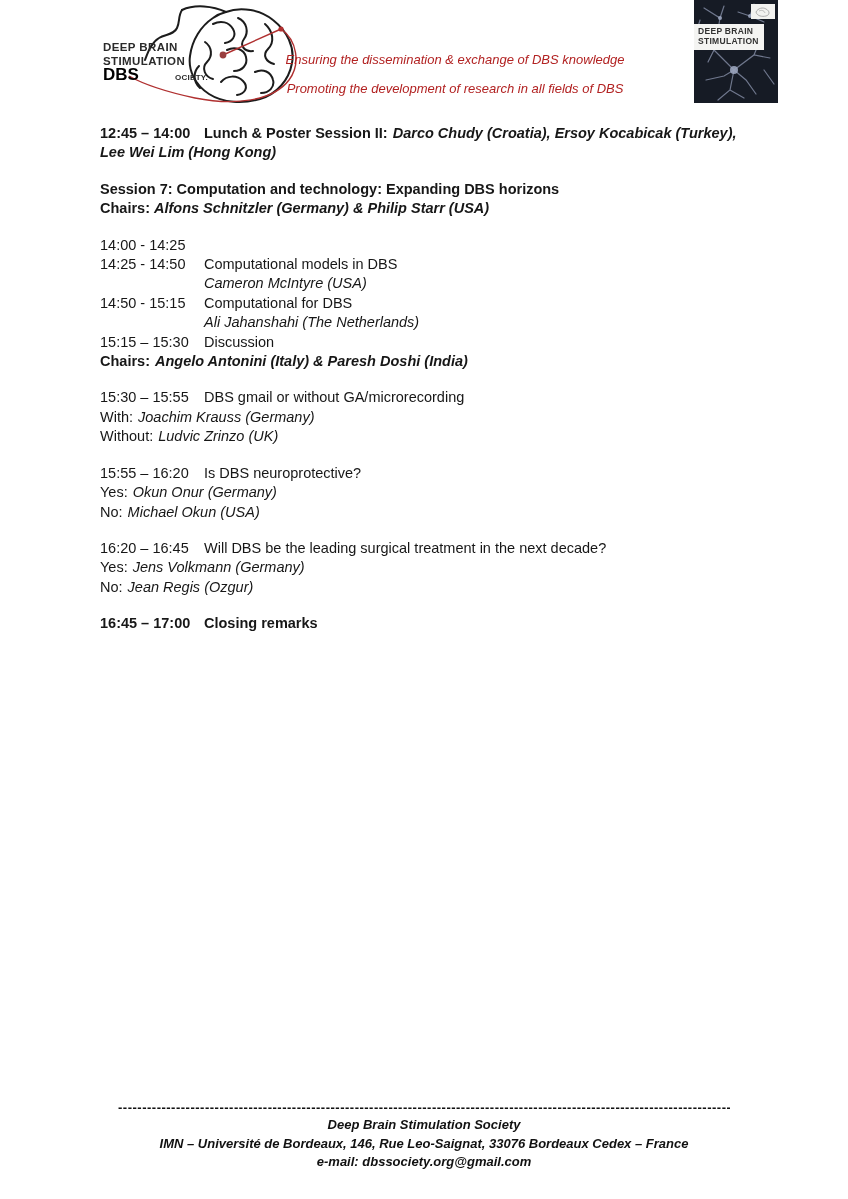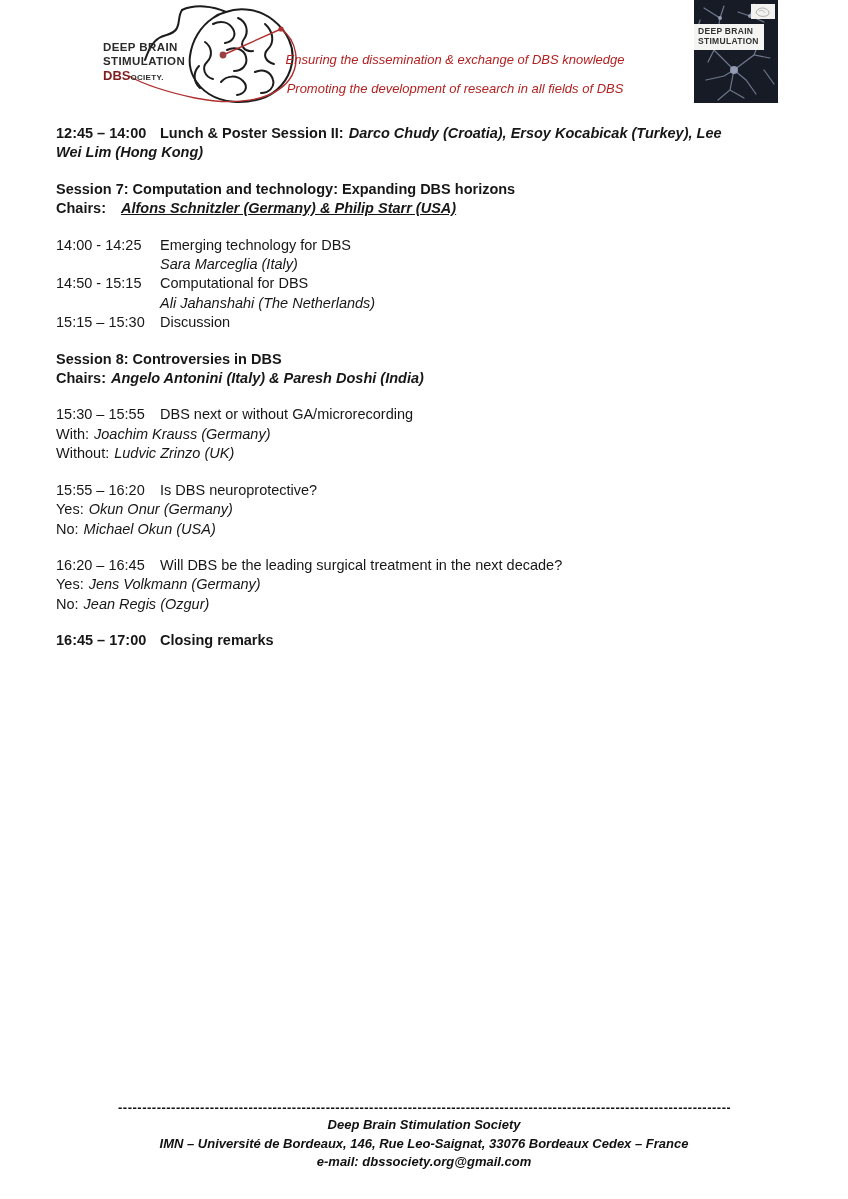--- a/index.html
+++ b/index.html
@@ -11,35 +11,35 @@
     font-family:"Liberation Sans", sans-serif;
     color:#171717;
     overflow:hidden;
   }
   
   .header{position:relative;height:116px;}
   .logo{position:absolute;left:95px;top:2px;width:240px;height:105px;}
   .logo svg{position:absolute;left:0;top:0;}
   .logo-text{position:absolute;left:8px;top:38px;line-height:14px;}
   .logo-line{font-size:11.5px;font-weight:bold;letter-spacing:.4px;color:#2b2b2b;}
-  .logo-dbs{font-size:13px;font-weight:bold;color:#7f1d1d;}
-  .logo-soc{font-size:8px;font-weight:bold;color:#2b2b2b;letter-spacing:.3px;}
+  .logo-dbs{font-size:17px;font-weight:bold;color:#000000;}
+  .logo-soc{font-size:8px;font-weight:bold;color:#2b2b2b;letter-spacing:.3px;padding-left:36px;}
   .taglines{position:absolute;left:280px;top:52px;width:350px;text-align:center;}
   .tagline{margin:0 0 14px 0;font-size:13px;font-style:italic;color:#b22222;white-space:nowrap;}
   .cover{position:absolute;left:694px;top:0;width:84px;height:103px;background:#171c26;}
   .cover svg{position:absolute;left:0;top:0;}
   .cover-band{
     position:absolute;left:0;top:24px;width:66px;height:24px;background:#f4f4f2;
     font-size:8.5px;font-weight:bold;color:#333;line-height:10px;
     padding:2px 0 0 4px;letter-spacing:.3px;
   }
   .cover-badge{position:absolute;right:3px;top:4px;width:24px;height:15px;background:#f2f2f0;}
   .cover-badge svg{position:absolute;left:0;top:0;}
   
-  .main{padding:8px 100px 0 56px;font-size:14.5px;line-height:19.4px;}
+  .main{padding:8px 100px 0 100px;font-size:14.5px;line-height:19.4px;}
   .para{margin:0;}
   .b{font-weight:bold;}
   .i{font-style:italic;}
   .time-cell{display:inline-block;width:104px;}
   .block-gap{margin-top:17px;}
   .talk-row{display:flex;}
   .talk-row .time-col{flex:0 0 104px;}
   .speaker{font-style:italic;}
   .pos-line .name{font-style:italic;margin-left:5px;}
   
@@ -120,52 +120,54 @@
         </svg>
       </div>
     </div>
   </div>
 
   <div class="main">
 
     <p class="para b"><span class="time-cell">12:45 – 14:00</span><span>Lunch &amp; Poster Session II:</span><span class="i" style="margin-left:5px;">Darco Chudy (Croatia), Ersoy Kocabicak (Turkey), Lee Wei Lim (Hong Kong)</span></p>
 
     <p class="para b block-gap">Session 7: Computation and technology: Expanding DBS horizons</p>
-    <p class="para b"><span>Chairs:</span><span class="i" style="margin-left:15px;text-decoration:underline;">Alfons Schnitzler (Germany) &amp; Philip Starr (USA)</span></p>
+    <p class="para b"><span>Chairs:</span><span class="i" style="margin-left:4px;">Alfons Schnitzler (Germany) &amp; Philip Starr (USA)</span></p>
 
     <div class="block-gap">
       <div class="talk-row">
         <span class="time-col">14:00 - 14:25</span>
+      </div>
+      <div class="talk-row">
+        <span class="time-col">14:25 - 14:50</span>
         <div>
-          <div>Emerging technology for DBS</div>
-          <div class="speaker">Sara Marceglia (Italy)</div>
+          <div>Computational models in DBS</div>
+          <div class="speaker">Cameron McIntyre (USA)</div>
         </div>
       </div>
       <div class="talk-row">
         <span class="time-col">14:50 - 15:15</span>
         <div>
           <div>Computational for DBS</div>
           <div class="speaker">Ali Jahanshahi (The Netherlands)</div>
         </div>
       </div>
       <div class="talk-row">
         <span class="time-col">15:15 – 15:30</span>
         <div>
           <div>Discussion</div>
         </div>
       </div>
     </div>
 
-    <p class="para b block-gap">Session 8: Controversies in DBS</p>
     <p class="para b"><span>Chairs:</span><span class="i" style="margin-left:5px;">Angelo Antonini (Italy) &amp; Paresh Doshi (India)</span></p>
 
     <div class="block-gap">
       <div class="talk-row">
         <span class="time-col">15:30 – 15:55</span>
-        <div>DBS next or without GA/microrecording</div>
+        <div>DBS gmail or without GA/microrecording</div>
       </div>
       <p class="para pos-line"><span>With:</span><span class="name">Joachim Krauss (Germany)</span></p>
       <p class="para pos-line"><span>Without:</span><span class="name">Ludvic Zrinzo (UK)</span></p>
     </div>
 
     <div class="block-gap">
       <div class="talk-row">
         <span class="time-col">15:55 – 16:20</span>
         <div>Is DBS neuroprotective?</div>
       </div>

